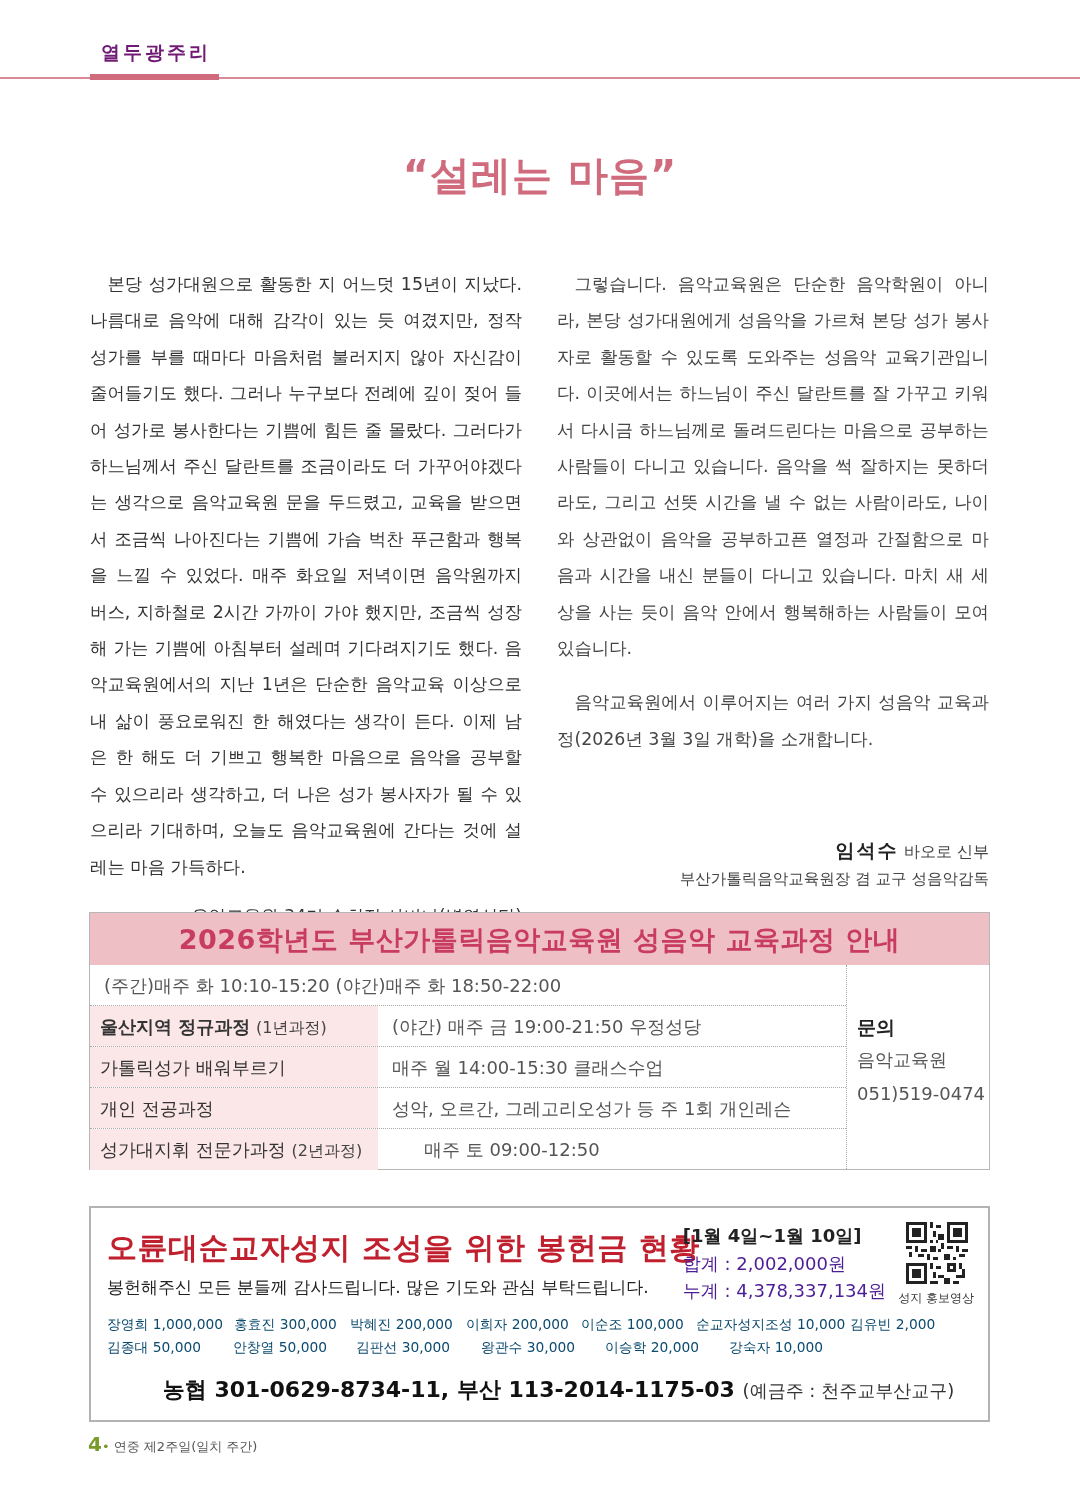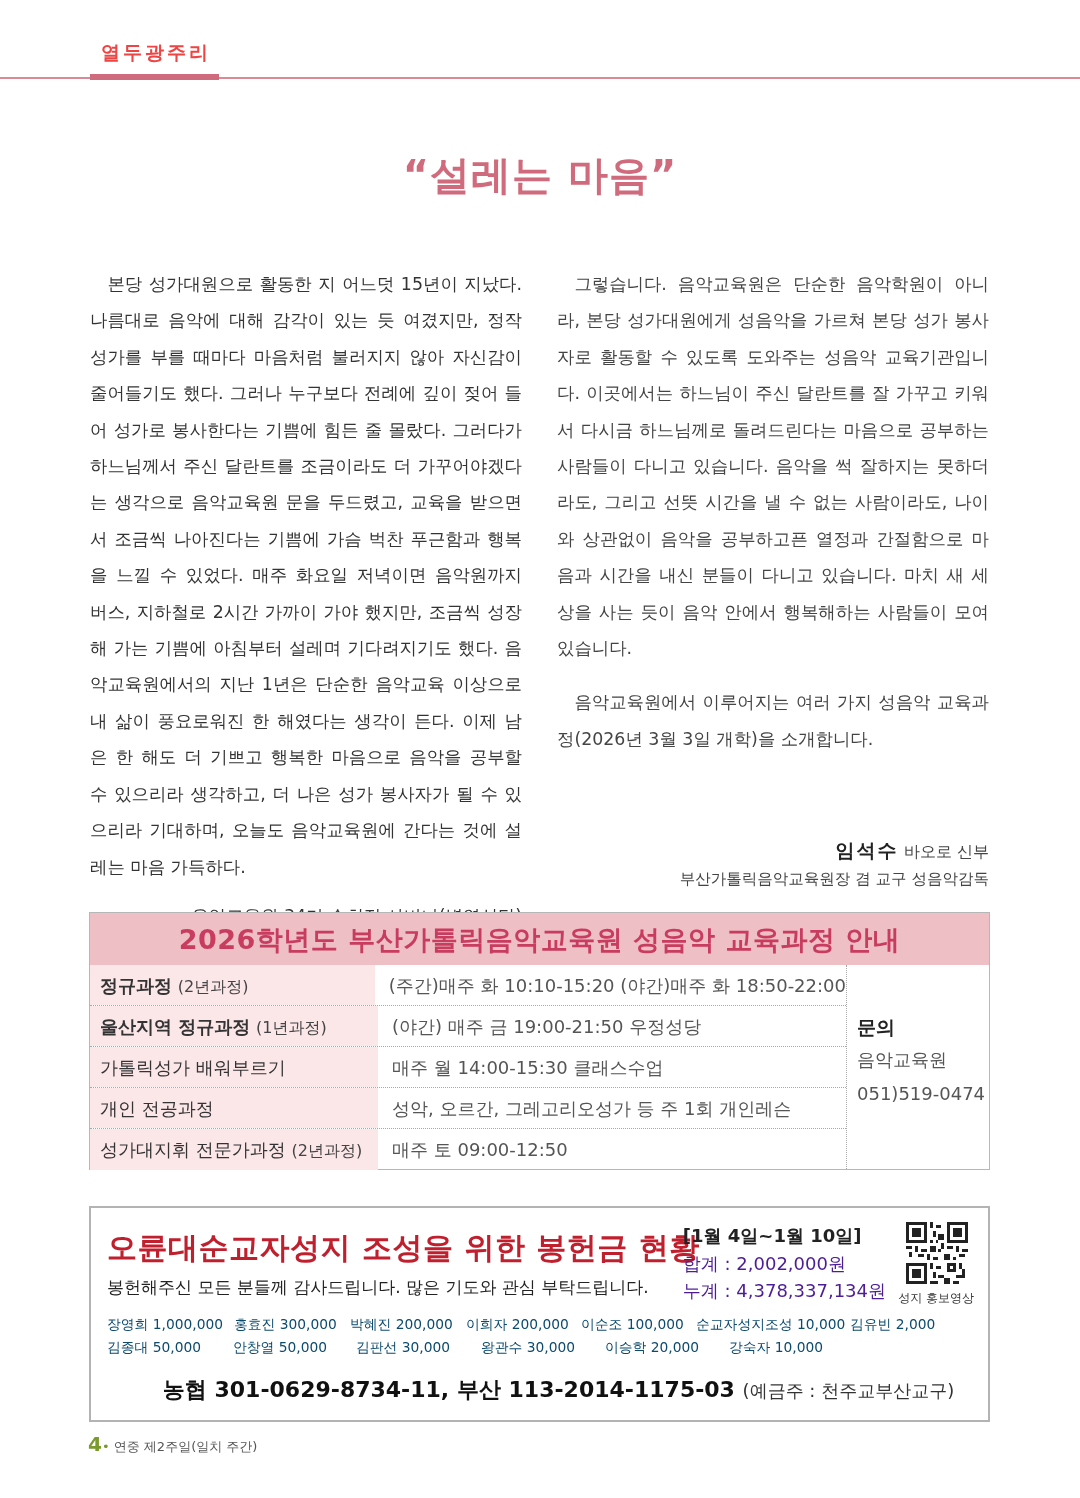--- a/index.html
+++ b/index.html
@@ -1,19 +1,19 @@
 <!DOCTYPE html>
 <html><head>
 <meta charset="utf-8">
 <style>
   * { box-sizing: border-box; margin: 0; padding: 0; }
   html, body { width: 1080px; height: 1498px; background: #ffffff; overflow: hidden; }
   body { font-family: "DejaVu Sans", "Liberation Sans", sans-serif; color: #333; position: relative; }
 
-  .section-tab { position: absolute; left: 101px; top: 40px; font-size: 19px; font-weight: bold; color: #ef4444; letter-spacing: 3px; }
+  .section-tab { position: absolute; left: 101px; top: 40px; font-size: 19px; font-weight: bold; color: #701a75; letter-spacing: 3px; }
   .rule-thin { position: absolute; left: 0; top: 77px; width: 1080px; height: 2px; background: #d98a97; }
   .rule-thick { position: absolute; left: 90px; top: 74px; width: 129px; height: 6px; background: #cf6b7c; }
 
   .title { position: absolute; left: 0; top: 148px; width: 1080px; text-align: center; font-size: 40px; font-weight: bold; color: #cf6b7c; letter-spacing: 1px; }
 
   .col { position: absolute; top: 266px; font-size: 17.4px; line-height: 36.4px; color: #333; text-align: justify; }
   .col-left { left: 90px; width: 432px; }
   .col-right { left: 557px; width: 432px; color: #444; }
   .col p { text-indent: 1em; }
   .col p.gap { margin-top: 18px; }
@@ -23,21 +23,21 @@
   .sig-name-line { font-size: 17px; line-height: 28px; }
   .sig-name { font-weight: bold; font-size: 19px; letter-spacing: 2px; color: #222; }
   .sig-title { color: #444; font-size: 16px; }
   .sig-role { font-size: 15.5px; line-height: 26px; color: #444; }
 
   .course-box { position: absolute; left: 89px; top: 912px; width: 901px; height: 258px; border: 1px solid #b7b7b7; }
   .course-head { height: 52px; background: #efbfc6; text-align: center; font-size: 27px; font-weight: bold; color: #c83c5f; line-height: 54px; letter-spacing: 0.5px; }
   .course-body { position: relative; height: 204px; }
   .course-table { position: absolute; left: 0; top: 0; width: 756px; }
   .course-row { height: 41px; display: flex; border-bottom: 1px dotted #a8a8a8; }
-  .course-row:last-child { border-bottom: none; }
+  .course-row:last-child { border-bottom: none; gap: 32px; }
   .course-name { width: 288px; background: #fbe6e8; padding-left: 10px; font-size: 18px; line-height: 41px; color: #333; white-space: nowrap; }
   .course-name .main { font-weight: bold; }
   .course-name .sub { font-size: 16px; color: #444; }
   .course-time { flex: 1; padding-left: 14px; font-size: 18px; line-height: 41px; color: #555; white-space: nowrap; }
   .contact { position: absolute; left: 756px; top: 0; width: 143px; height: 204px; border-left: 1px dotted #a8a8a8; padding-left: 10px; padding-top: 46px; }
   .contact-label { font-size: 19px; font-weight: bold; color: #222; line-height: 32px; }
   .contact-org, .contact-phone { font-size: 18px; color: #555; line-height: 34px; }
 
   .donate-box { position: absolute; left: 89px; top: 1206px; width: 901px; height: 216px; border: 2px solid #b3b3b3; }
   .donate-title { position: absolute; left: 16px; top: 20px; font-size: 30px; font-weight: bold; color: #c01f2d; letter-spacing: 0.5px; }
@@ -82,21 +82,20 @@
     <span class="sig-title">바오로 신부</span>
   </div>
   <div class="sig-role">부산가톨릭음악교육원장 겸 교구 성음악감독</div>
 </div>
 
 <div class="course-box">
   <div class="course-head">2026학년도 부산가톨릭음악교육원 성음악 교육과정 안내</div>
   <div class="course-body">
     <div class="course-table">
       <div class="course-row">
-        <div class="course-name"><span class="main">정규과정</span> <span class="sub">(2년과정)</span></div>
         <div class="course-time">(주간)매주 화 10:10-15:20  (야간)매주 화 18:50-22:00</div>
       </div>
       <div class="course-row">
         <div class="course-name"><span class="main">울산지역 정규과정</span> <span class="sub">(1년과정)</span></div>
         <div class="course-time">(야간) 매주 금 19:00-21:50 우정성당</div>
       </div>
       <div class="course-row">
         <div class="course-name"><span>가톨릭성가 배워부르기</span></div>
         <div class="course-time">매주 월 14:00-15:30 클래스수업</div>
       </div>

